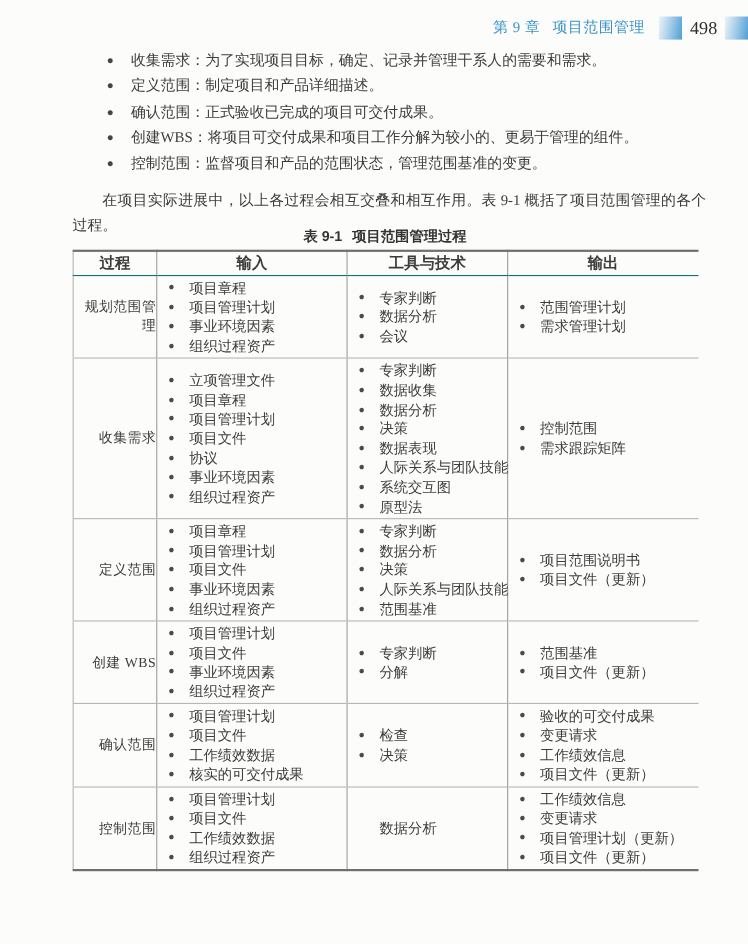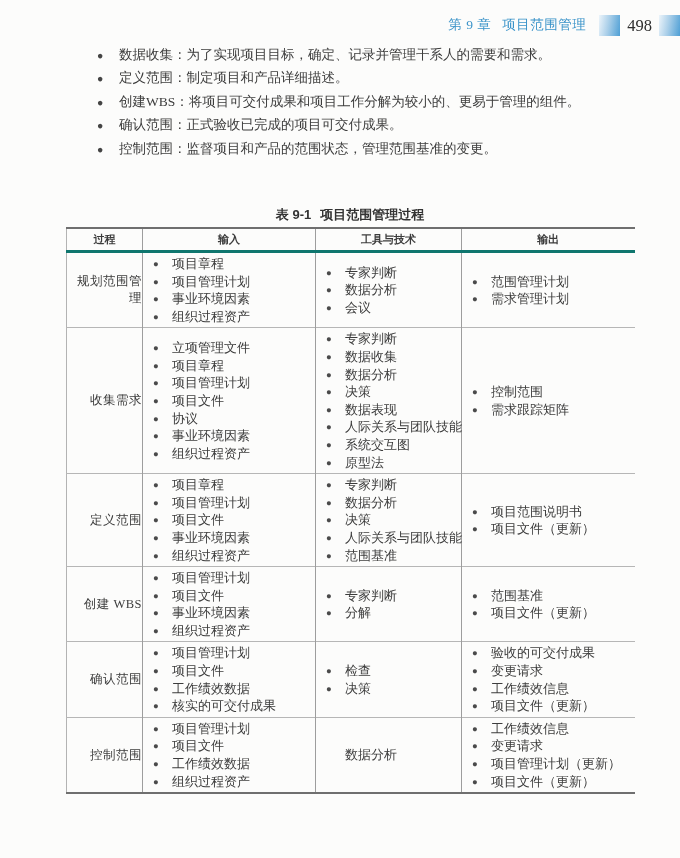--- a/index.html
+++ b/index.html
@@ -61,22 +61,22 @@
     position:absolute; left:66px; top:227px;
     width:568px; table-layout:fixed; border-collapse:collapse;
     border-top:2px solid #6f6f6f;
     border-bottom:2px solid #6f6f6f;
     border-left:1px solid #b3b3b3;
     font-size:13px; color:#3c3c3c;
   }
   .process-table th {
     height:21px; padding:0;
     font-family:"Liberation Sans","DejaVu Sans",sans-serif;
-    font-weight:bold; font-size:11px; text-align:center;
-    border-bottom:3px solid #0f766e;
+    font-weight:bold; font-size:14px; text-align:center;
+    border-bottom:1px solid #0f766e;
   }
   .process-table th + th, .process-table td + td { border-left:1px solid #9d9d9d; }
   .process-table tbody tr + tr td { border-top:1px solid #b6b6b6; }
   .process-table td { padding:0; vertical-align:middle; }
   td.process-cell { text-align:right; font-size:12.5px; letter-spacing:0.5px; }
   ul.cell-list { list-style:none; margin:0; padding:2px 4px 2px 10px; }
   ul.cell-list li {
     position:relative; padding-left:19px; line-height:17.6px; white-space:nowrap;
   }
   ul.cell-list li::before {
@@ -92,27 +92,28 @@
   <div class="running-head">
     <span class="rh-text">
       <span class="rh-chapter">第 9 章</span><span>项目范围管理</span>
     </span>
     <span class="accent-sq sq1"></span>
     <span class="page-num">498</span>
     <span class="accent-sq sq2"></span>
   </div>
 
   <ul class="intro-bullets">
-      <li>数据收集：为了实现项目目标，确定、记录并管理干系人的需要和需求。</li>
+      <li>收集需求：为了实现项目目标，确定、记录并管理干系人的需要和需求。</li>
       <li>定义范围：制定项目和产品详细描述。</li>
+      <li>确认范围：正式验收已完成的项目可交付成果。</li>
       <li>创建WBS：将项目可交付成果和项目工作分解为较小的、更易于管理的组件。</li>
-      <li>确认范围：正式验收已完成的项目可交付成果。</li>
       <li>控制范围：监督项目和产品的范围状态，管理范围基准的变更。</li>
     </ul>
 
+  <p class="intro-paragraph">在项目实际进展中，以上各过程会相互交叠和相互作用。表 9-1 概括了项目范围管理的各个过程。</p>
 
   <div class="table-caption">
     <span class="caption-label">表 9-1</span><span>项目范围管理过程</span>
   </div>
 
   <table class="process-table">
     <colgroup>
       <col style="width:76px">
         <col style="width:173px">
         <col style="width:146px">

